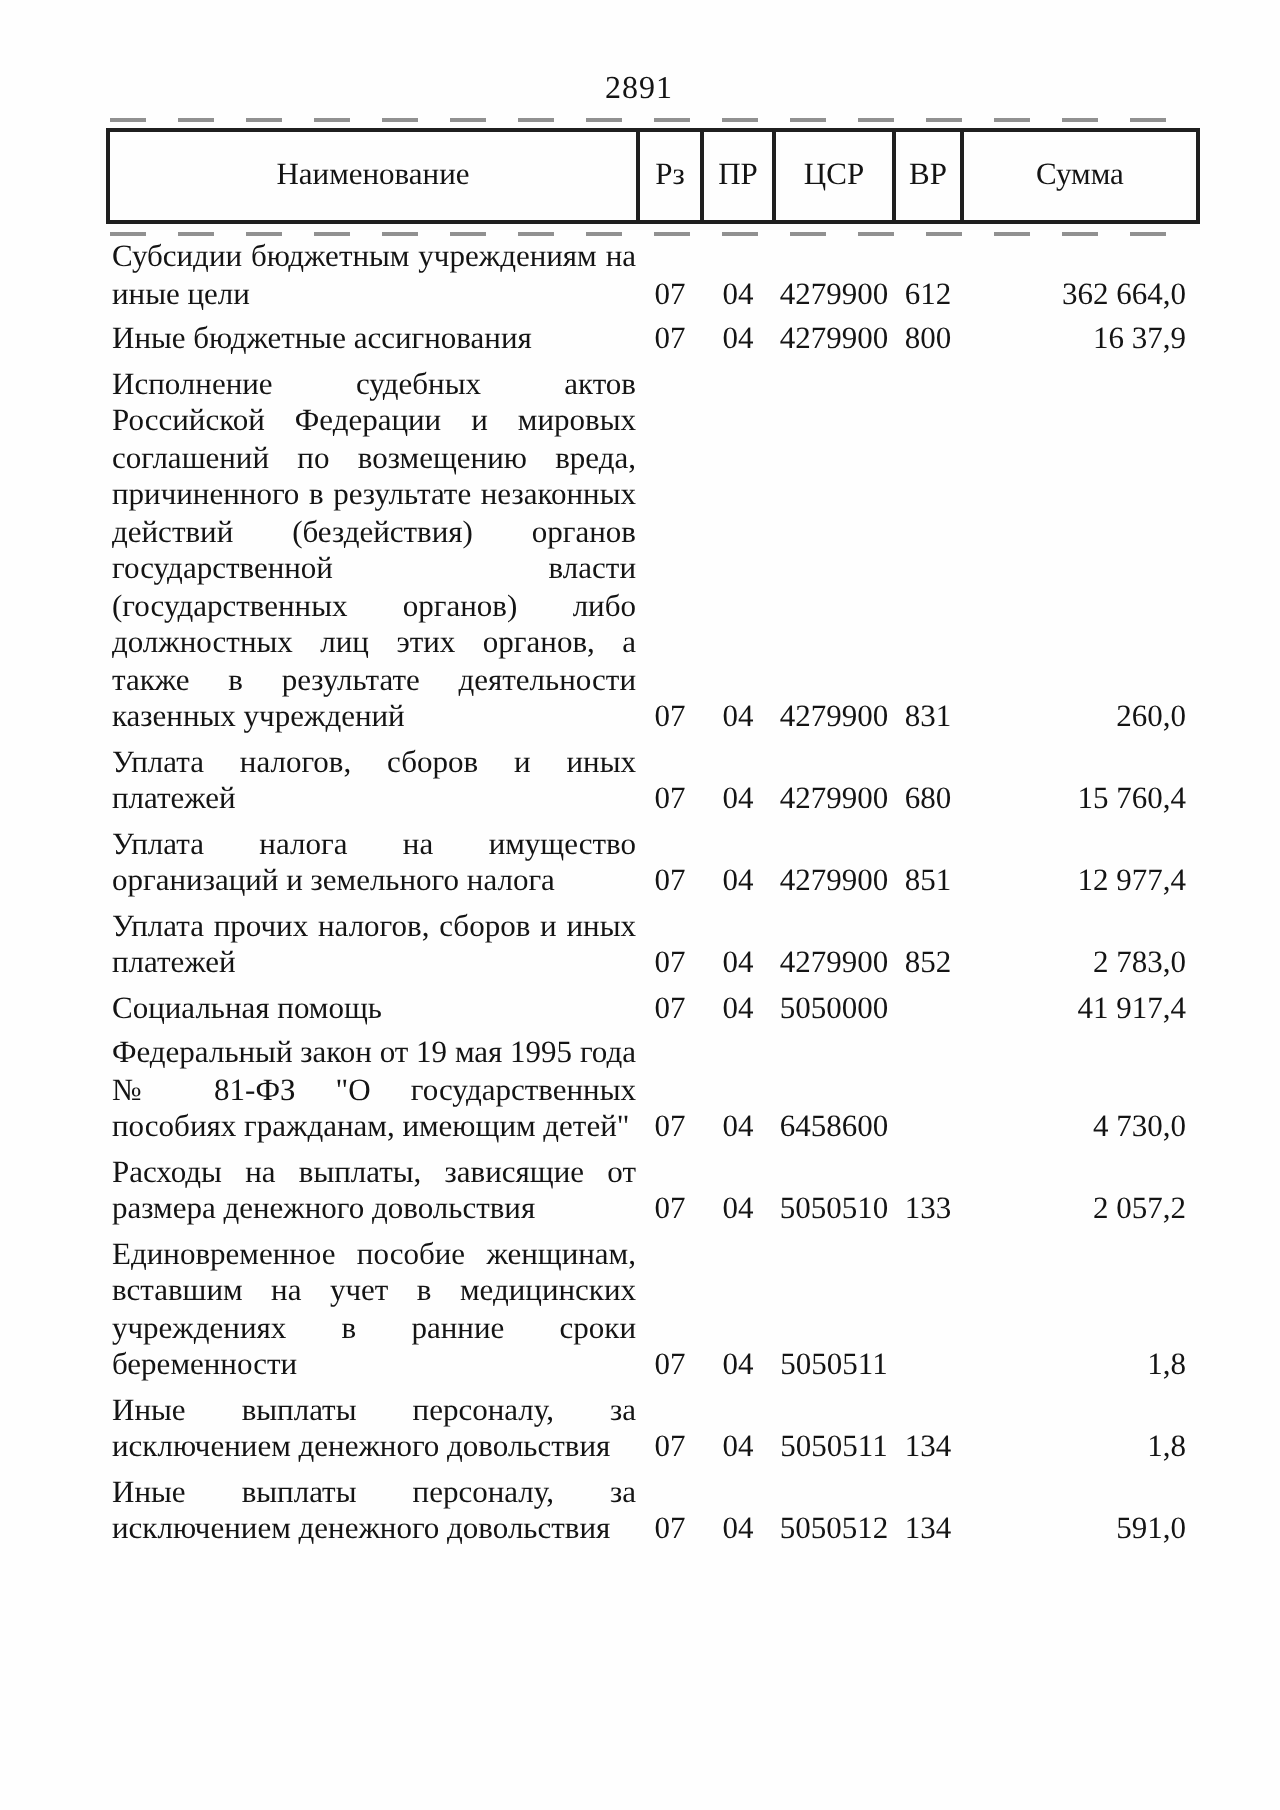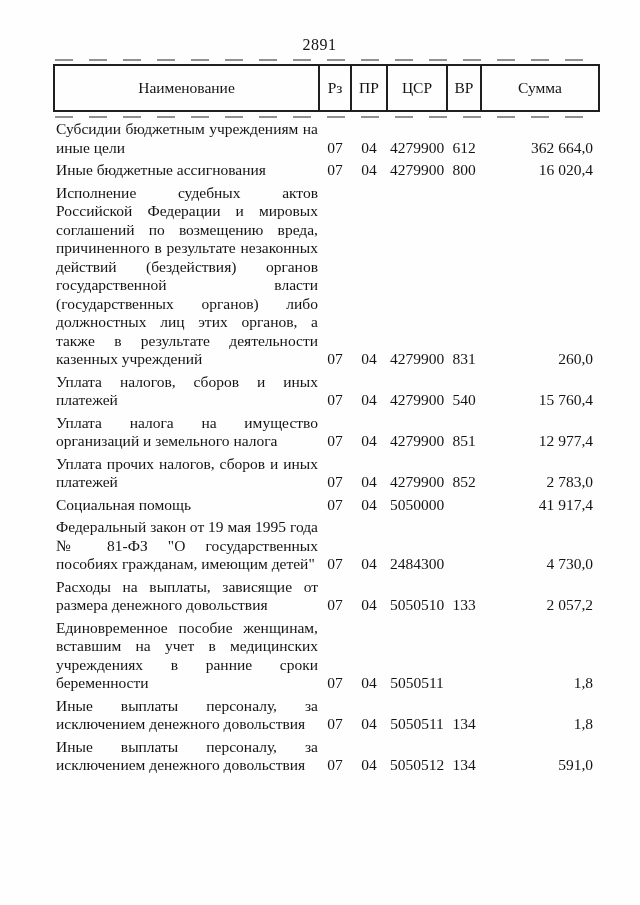--- a/index.html
+++ b/index.html
@@ -122,36 +122,36 @@
           <td class="num">4279900</td>
           <td class="num">612</td>
           <td class="sum">362 664,0</td>
         </tr>
         <tr>
           <td class="name">Иные бюджетные ассигнования</td>
           <td class="num">07</td>
           <td class="num">04</td>
           <td class="num">4279900</td>
           <td class="num">800</td>
-          <td class="sum">16 020,4</td>
+          <td class="sum">16 37,9</td>
         </tr>
         <tr>
           <td class="name">Исполнение судебных актов Российской Федерации и мировых соглашений по возмещению вреда, причиненного в результате незаконных действий (бездействия) органов государственной власти (государственных органов) либо должностных лиц этих органов, а также в результате деятельности казенных учреждений</td>
           <td class="num">07</td>
           <td class="num">04</td>
           <td class="num">4279900</td>
           <td class="num">831</td>
           <td class="sum">260,0</td>
         </tr>
         <tr>
           <td class="name">Уплата налогов, сборов и иных платежей</td>
           <td class="num">07</td>
           <td class="num">04</td>
           <td class="num">4279900</td>
-          <td class="num">540</td>
+          <td class="num">680</td>
           <td class="sum">15 760,4</td>
         </tr>
         <tr>
           <td class="name">Уплата налога на имущество организаций и земельного налога</td>
           <td class="num">07</td>
           <td class="num">04</td>
           <td class="num">4279900</td>
           <td class="num">851</td>
           <td class="sum">12 977,4</td>
         </tr>
@@ -168,21 +168,21 @@
           <td class="num">07</td>
           <td class="num">04</td>
           <td class="num">5050000</td>
           <td class="num"></td>
           <td class="sum">41 917,4</td>
         </tr>
         <tr>
           <td class="name">Федеральный закон от 19 мая 1995 года № 81-ФЗ "О государственных пособиях гражданам, имеющим детей"</td>
           <td class="num">07</td>
           <td class="num">04</td>
-          <td class="num">2484300</td>
+          <td class="num">6458600</td>
           <td class="num"></td>
           <td class="sum">4 730,0</td>
         </tr>
         <tr>
           <td class="name">Расходы на выплаты, зависящие от размера денежного довольствия</td>
           <td class="num">07</td>
           <td class="num">04</td>
           <td class="num">5050510</td>
           <td class="num">133</td>
           <td class="sum">2 057,2</td>

